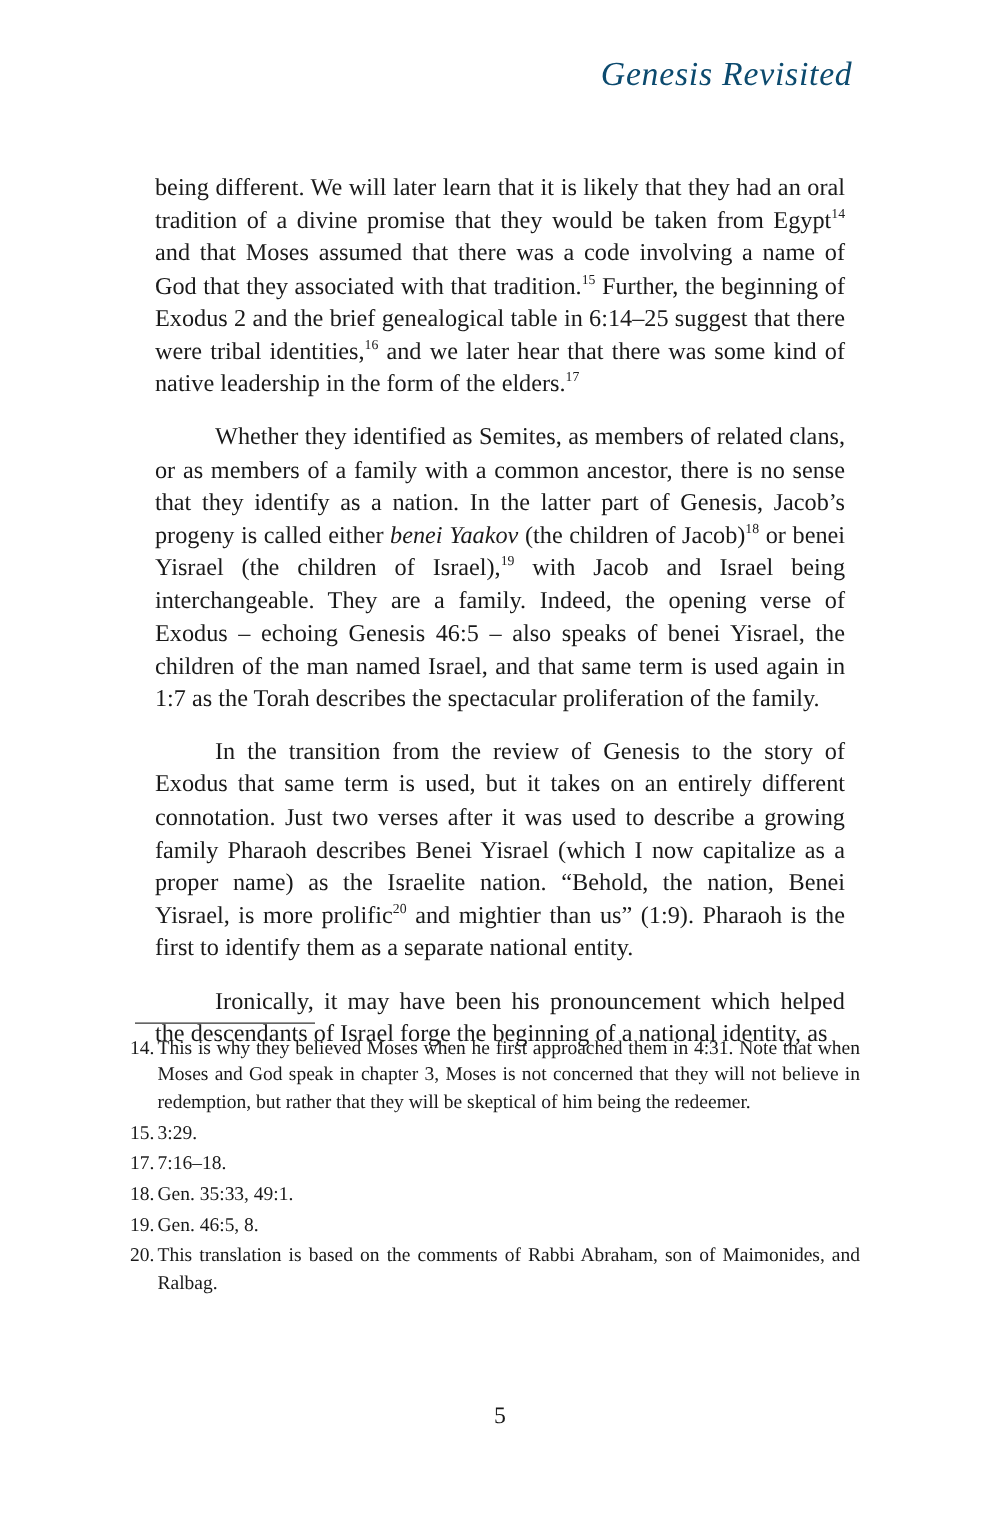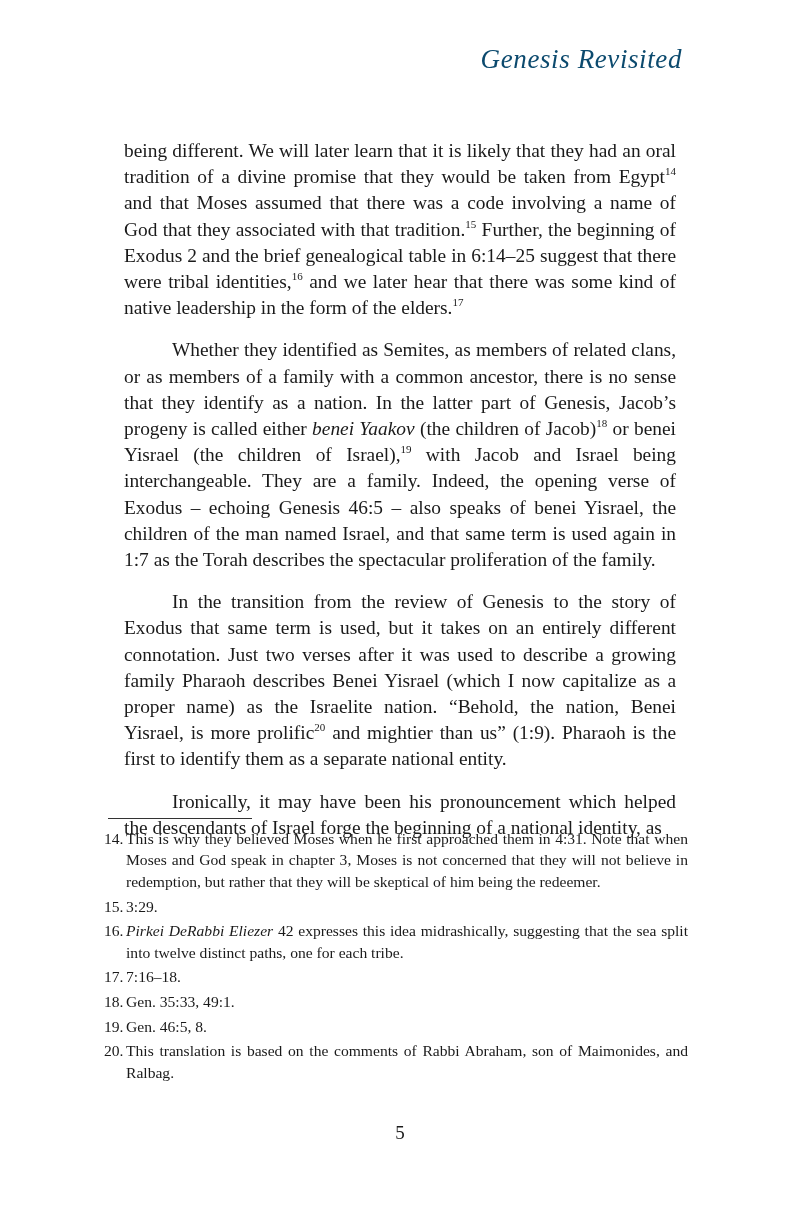--- a/index.html
+++ b/index.html
@@ -99,24 +99,20 @@
 <div class="footnotes" id="footnotes">
     <div class="fn">
       <span class="fn-num">14.</span>
       <span class="fn-text">This is why they believed Moses when he first approached them in 4:31. Note that when Moses and God speak in chapter 3, Moses is not concerned that they will not believe in redemption, but rather that they will be skeptical of him being the redeemer.</span>
     </div>
     <div class="fn">
       <span class="fn-num">15.</span>
       <span class="fn-text">3:29.</span>
     </div>
     <div class="fn">
-      <span class="fn-num">16.</span>
-      <span class="fn-text"><em>Pirkei DeRabbi Eliezer</em> 42 expresses this idea midrashically, suggesting that the sea split into twelve distinct paths, one for each tribe.</span>
-    </div>
-    <div class="fn">
       <span class="fn-num">17.</span>
       <span class="fn-text">7:16–18.</span>
     </div>
     <div class="fn">
       <span class="fn-num">18.</span>
       <span class="fn-text">Gen. 35:33, 49:1.</span>
     </div>
     <div class="fn">
       <span class="fn-num">19.</span>
       <span class="fn-text">Gen. 46:5, 8.</span>

